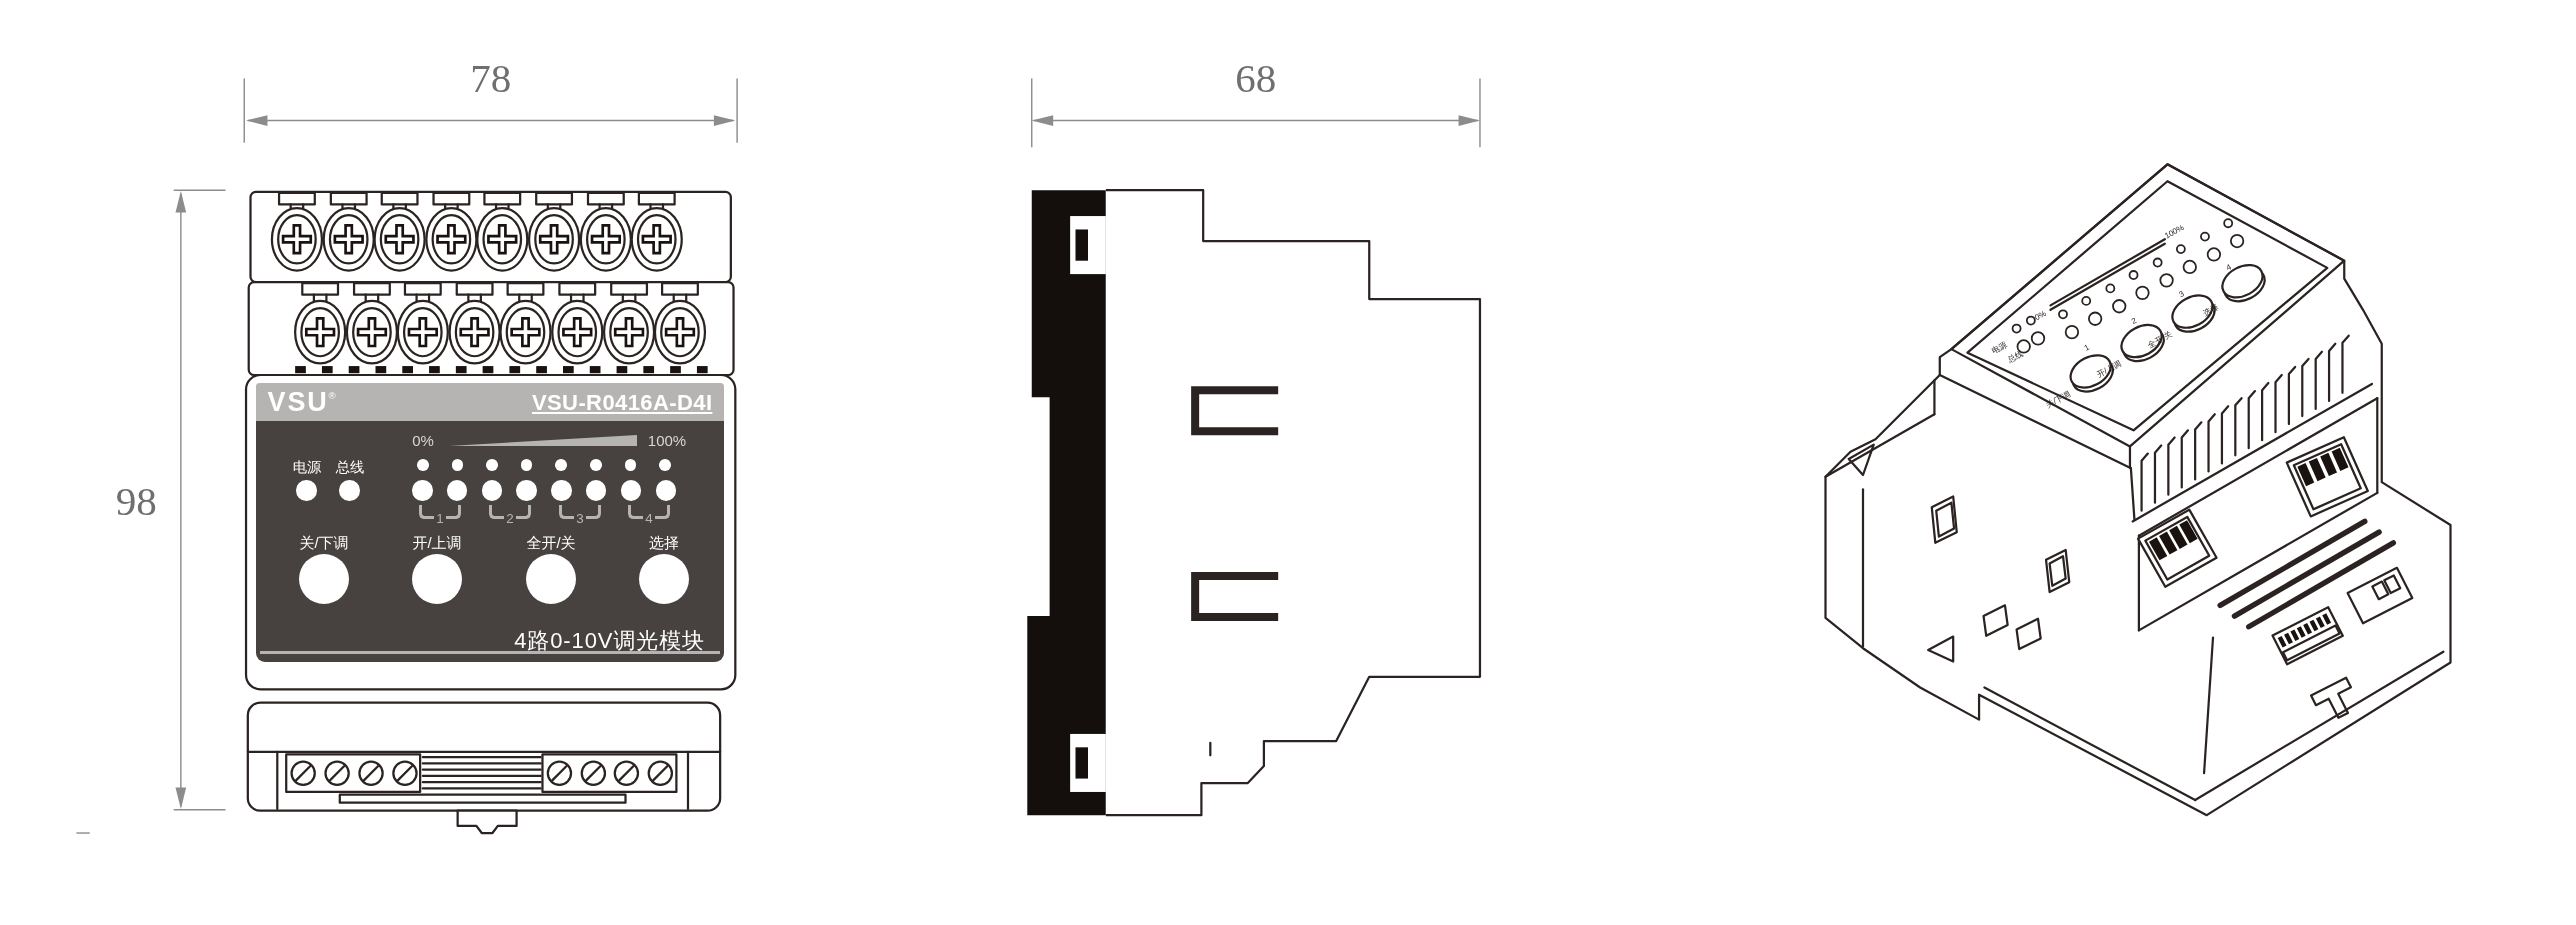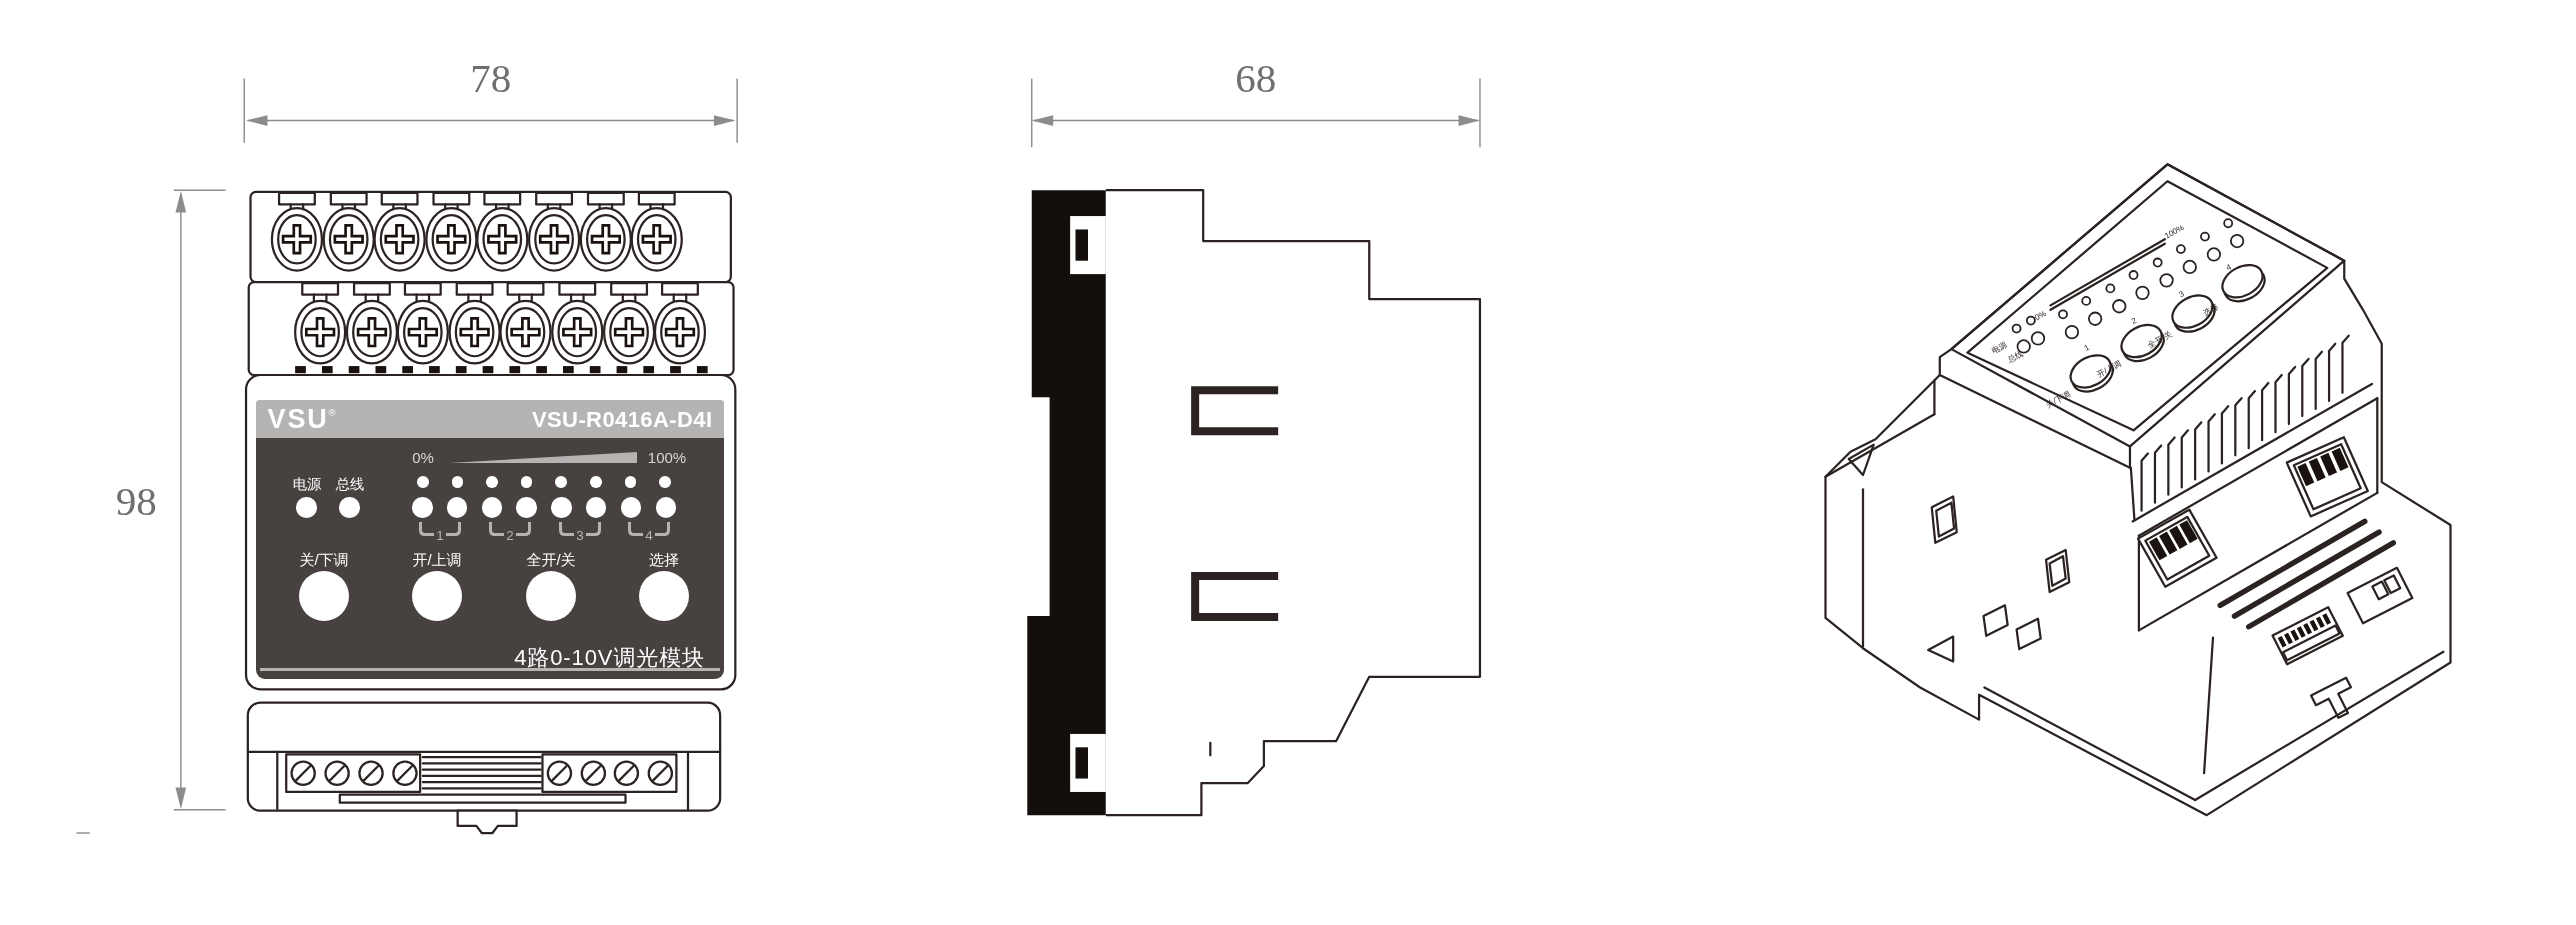--- a/index.html
+++ b/index.html
@@ -11,26 +11,26 @@
   .lnw{fill:#ffffff;stroke:#2b2321;stroke-width:2.5;stroke-linejoin:round;}
   .thick{fill:none;stroke:#2b2321;stroke-width:9;stroke-linejoin:miter;}
   .rib{fill:none;stroke:#2b2321;stroke-width:6;stroke-linecap:round;}
   .dk{fill:#19120f;stroke:none;}
   .blk{fill:#140f0d;stroke:none;}
   .dim{stroke:#8c8c8c;stroke-width:1.6;fill:none;}
   .dimf{fill:#8c8c8c;stroke:none;}
   .dimtx{fill:#6f6f6f;font-family:"Liberation Serif","DejaVu Serif",serif;font-size:46px;}
   .tiny{fill:#2b2321;font-size:9px;}
   
-  .front-overlay{position:absolute;left:256px;top:400px;width:554px;height:279px;border-radius:16px;}
+  .front-overlay{position:absolute;left:256px;top:383px;width:554px;height:279px;border-radius:16px;}
   .band{position:absolute;left:0;top:0;width:468px;height:38px;background:#b5b4b3;
         border-radius:3.6px 3.6px 0 0;color:#fff;}
   .brand{position:absolute;left:11.6px;top:3.6px;font-size:27px;font-weight:bold;letter-spacing:1.8px;}
   .brand sup{font-size:9.8px;font-weight:normal;vertical-align:12.5px;letter-spacing:0;}
-  .model{position:absolute;right:11.6px;top:7.1px;font-size:22px;font-weight:bold;letter-spacing:0.4px;}
+  .model{position:absolute;right:11.6px;top:7.1px;font-size:22px;font-weight:bold;letter-spacing:0.4px;text-decoration:underline;}
   .panel{position:absolute;left:0;top:38px;width:468px;height:241px;background:#474140;
          border-radius:0 0 9px 9px;color:#fff;}
   .scale-lab{position:absolute;top:10.7px;font-size:15px;color:#d8d7d6;transform:translateX(-50%);}
   .wedge{position:absolute;left:193px;top:14.3px;width:0;height:0;
          border-bottom:11.6px solid #b5b4b3;border-left:188px solid transparent;}
   .ledrow{position:absolute;display:flex;}
   .led{background:#fff;border-radius:50%;}
   .led.s{width:11.6px;height:11.6px;margin-right:23px;}
   .led.b{width:20.5px;height:20.5px;margin-right:14.3px;}
   .statusled{position:absolute;top:59px;width:20.5px;height:20.5px;background:#fff;border-radius:50%;}

